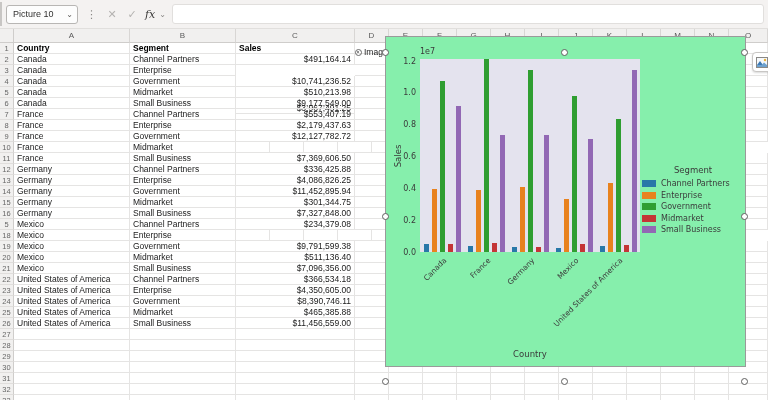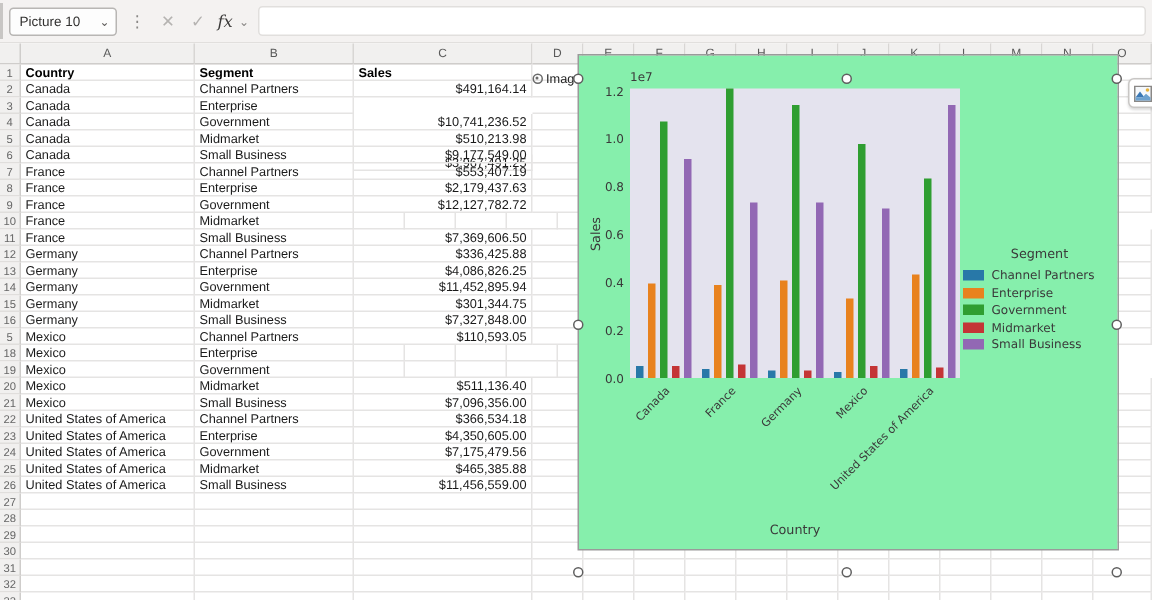--- a/index.html
+++ b/index.html
@@ -390,21 +390,21 @@
         <div class="cell" style="width: 34px;"></div>
         <div class="cell" style="width: 34px;"></div>
         <div class="cell" style="width: 34px;"></div>
         <div class="cell" style="width: 34px;"></div>
         <div class="cell" style="width: 39px;"></div>
       </div>
       <div class="sheet-row">
         <div class="rownum">5</div>
         <div class="cell" style="width: 116px;">Mexico</div>
         <div class="cell" style="width: 106px;">Channel Partners</div>
-        <div class="cell num" style="width: 119px;">$110,593.05</div>
+        <div class="cell num" style="width: 119px;">$234,379.08</div>
         <div class="cell" style="width: 34px;"></div>
         <div class="cell" style="width: 34px;"></div>
         <div class="cell" style="width: 34px;"></div>
         <div class="cell" style="width: 34px;"></div>
         <div class="cell" style="width: 34px;"></div>
         <div class="cell" style="width: 34px;"></div>
         <div class="cell" style="width: 34px;"></div>
         <div class="cell" style="width: 34px;"></div>
         <div class="cell" style="width: 34px;"></div>
         <div class="cell" style="width: 34px;"></div>
@@ -425,20 +425,21 @@
         <div class="cell" style="width: 34px;"></div>
         <div class="cell" style="width: 34px;"></div>
         <div class="cell" style="width: 34px;"></div>
         <div class="cell" style="width: 34px;"></div>
         <div class="cell" style="width: 39px;"></div>
       </div>
       <div class="sheet-row">
         <div class="rownum">19</div>
         <div class="cell" style="width: 116px;">Mexico</div>
         <div class="cell" style="width: 106px;">Government</div>
+        <div class="cell num" style="width: 119px;">$9,791,599.38</div>
         <div class="cell" style="width: 34px;"></div>
         <div class="cell" style="width: 34px;"></div>
         <div class="cell" style="width: 34px;"></div>
         <div class="cell" style="width: 34px;"></div>
         <div class="cell" style="width: 34px;"></div>
         <div class="cell" style="width: 34px;"></div>
         <div class="cell" style="width: 34px;"></div>
         <div class="cell" style="width: 34px;"></div>
         <div class="cell" style="width: 34px;"></div>
         <div class="cell" style="width: 34px;"></div>
@@ -514,21 +515,21 @@
         <div class="cell" style="width: 34px;"></div>
         <div class="cell" style="width: 34px;"></div>
         <div class="cell" style="width: 34px;"></div>
         <div class="cell" style="width: 34px;"></div>
         <div class="cell" style="width: 39px;"></div>
       </div>
       <div class="sheet-row">
         <div class="rownum">24</div>
         <div class="cell" style="width: 116px;">United States of America</div>
         <div class="cell" style="width: 106px;">Government</div>
-        <div class="cell num" style="width: 119px;">$7,175,479.56</div>
+        <div class="cell num" style="width: 119px;">$8,390,746.11</div>
         <div class="cell" style="width: 34px;"></div>
         <div class="cell" style="width: 34px;"></div>
         <div class="cell" style="width: 34px;"></div>
         <div class="cell" style="width: 34px;"></div>
         <div class="cell" style="width: 34px;"></div>
         <div class="cell" style="width: 34px;"></div>
         <div class="cell" style="width: 34px;"></div>
         <div class="cell" style="width: 34px;"></div>
         <div class="cell" style="width: 34px;"></div>
         <div class="cell" style="width: 34px;"></div>

